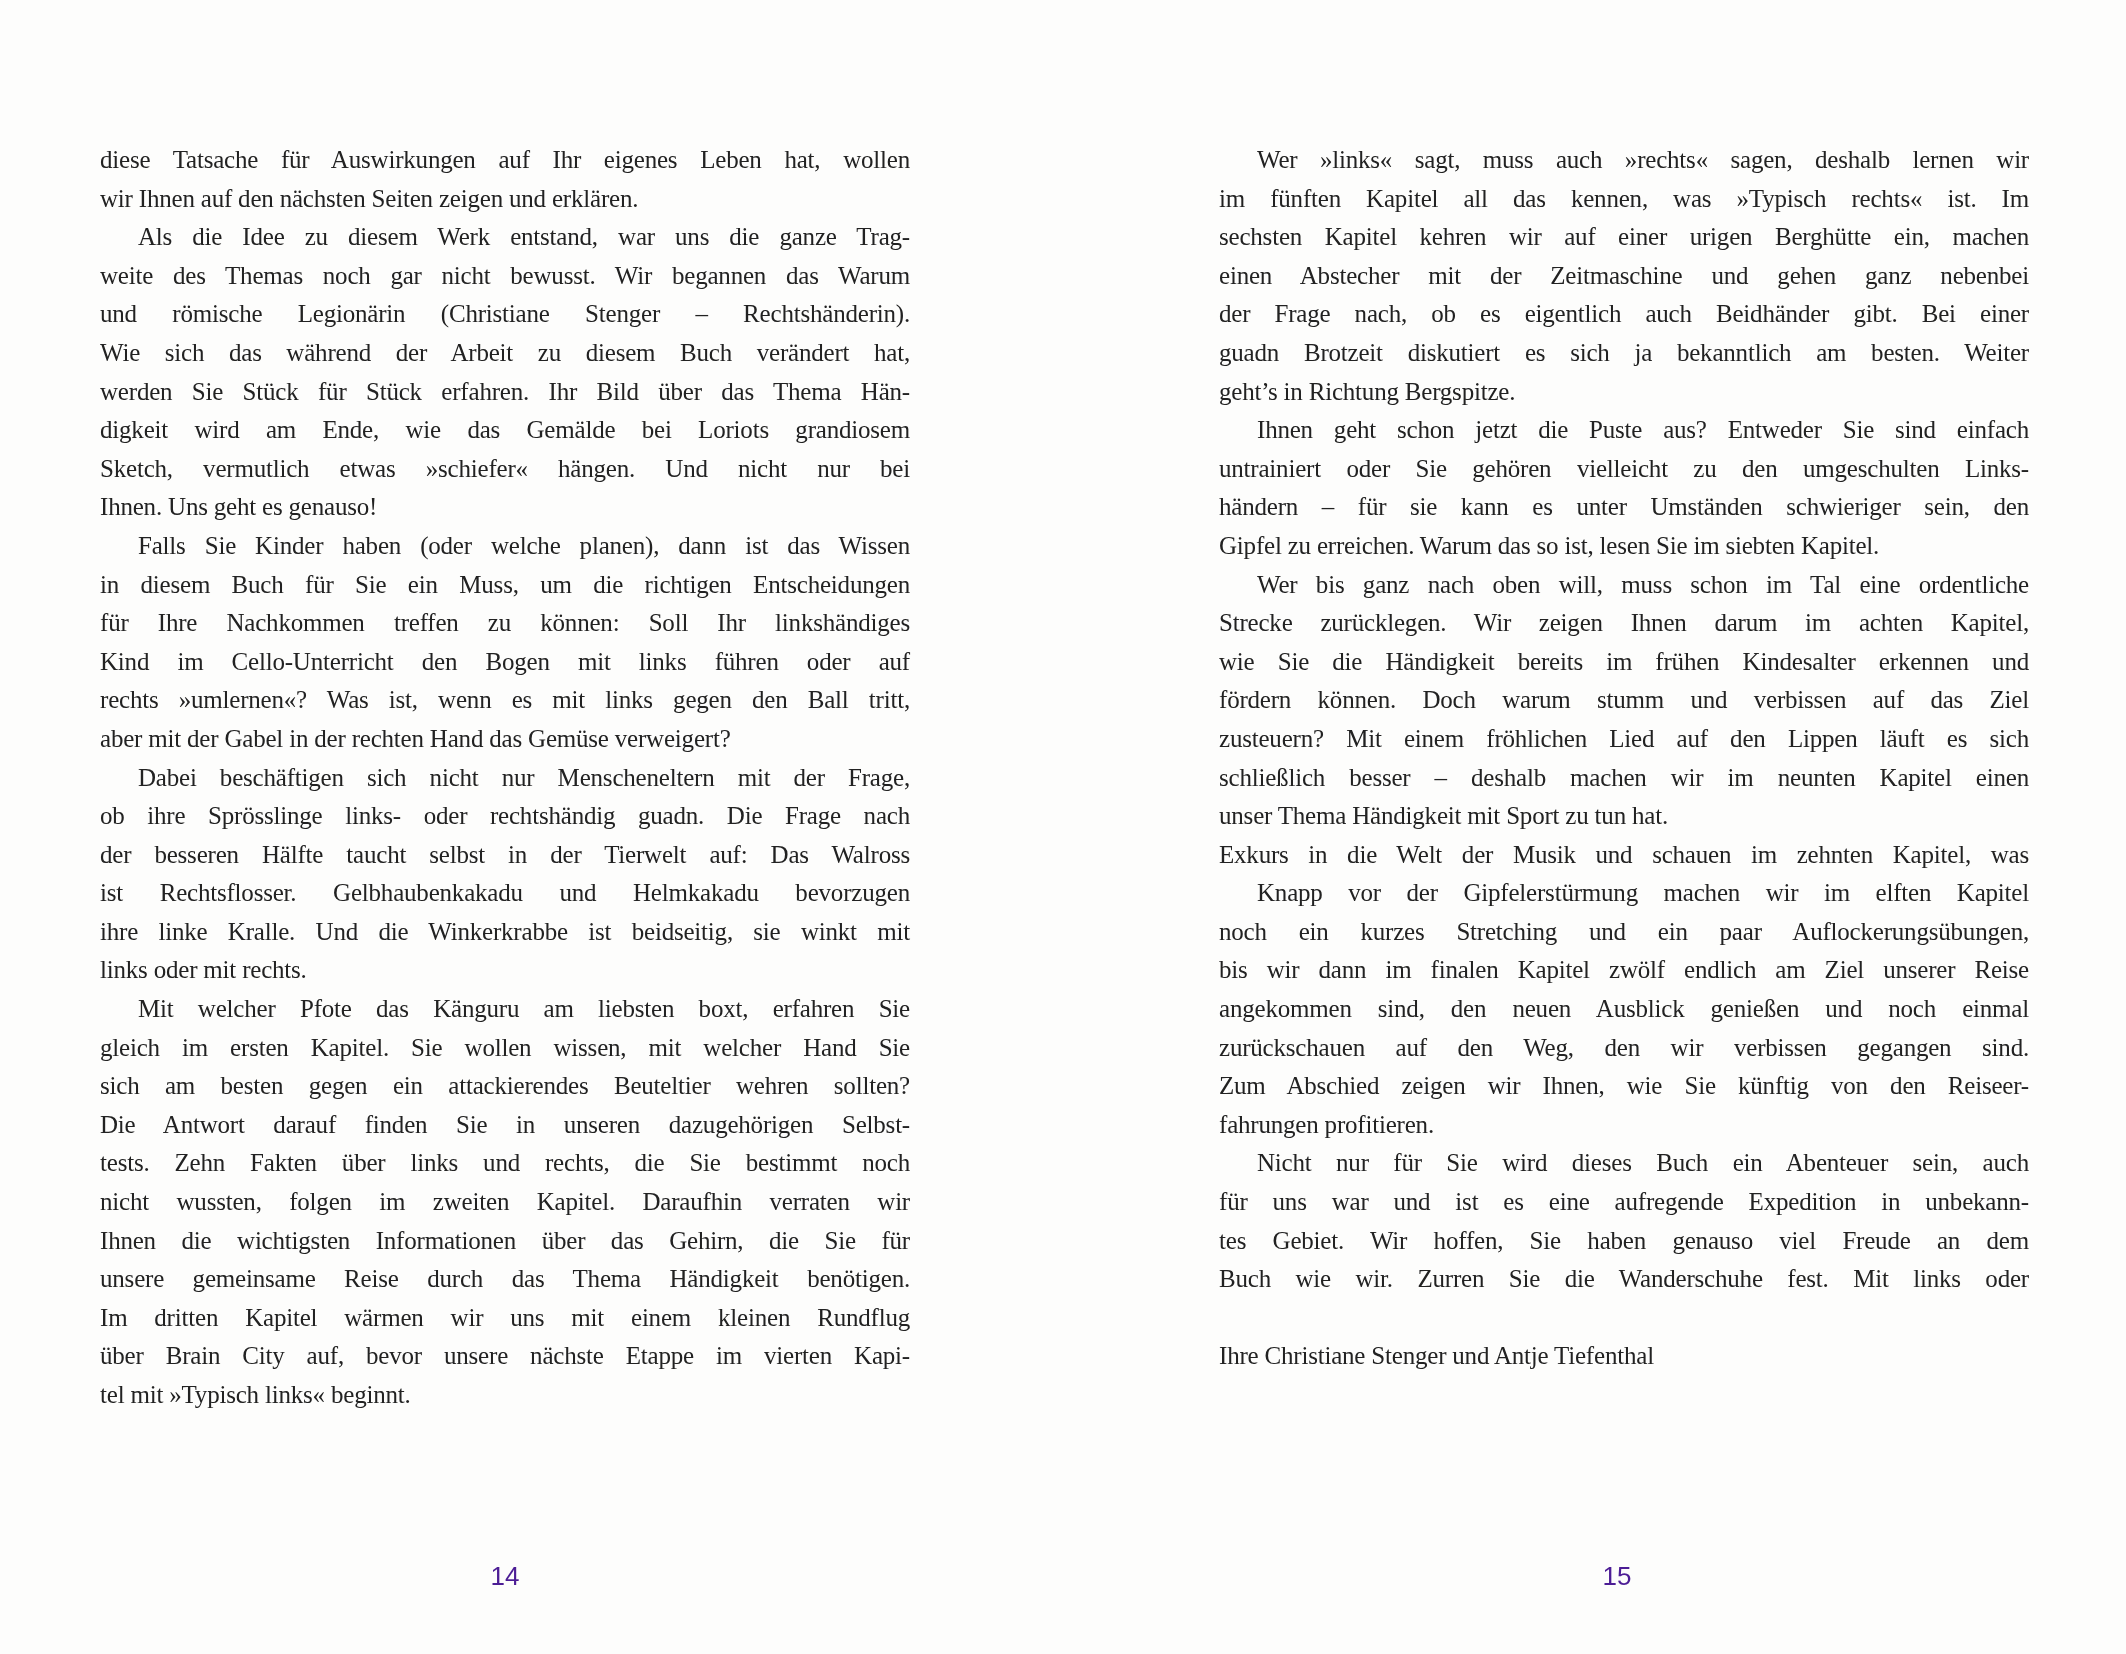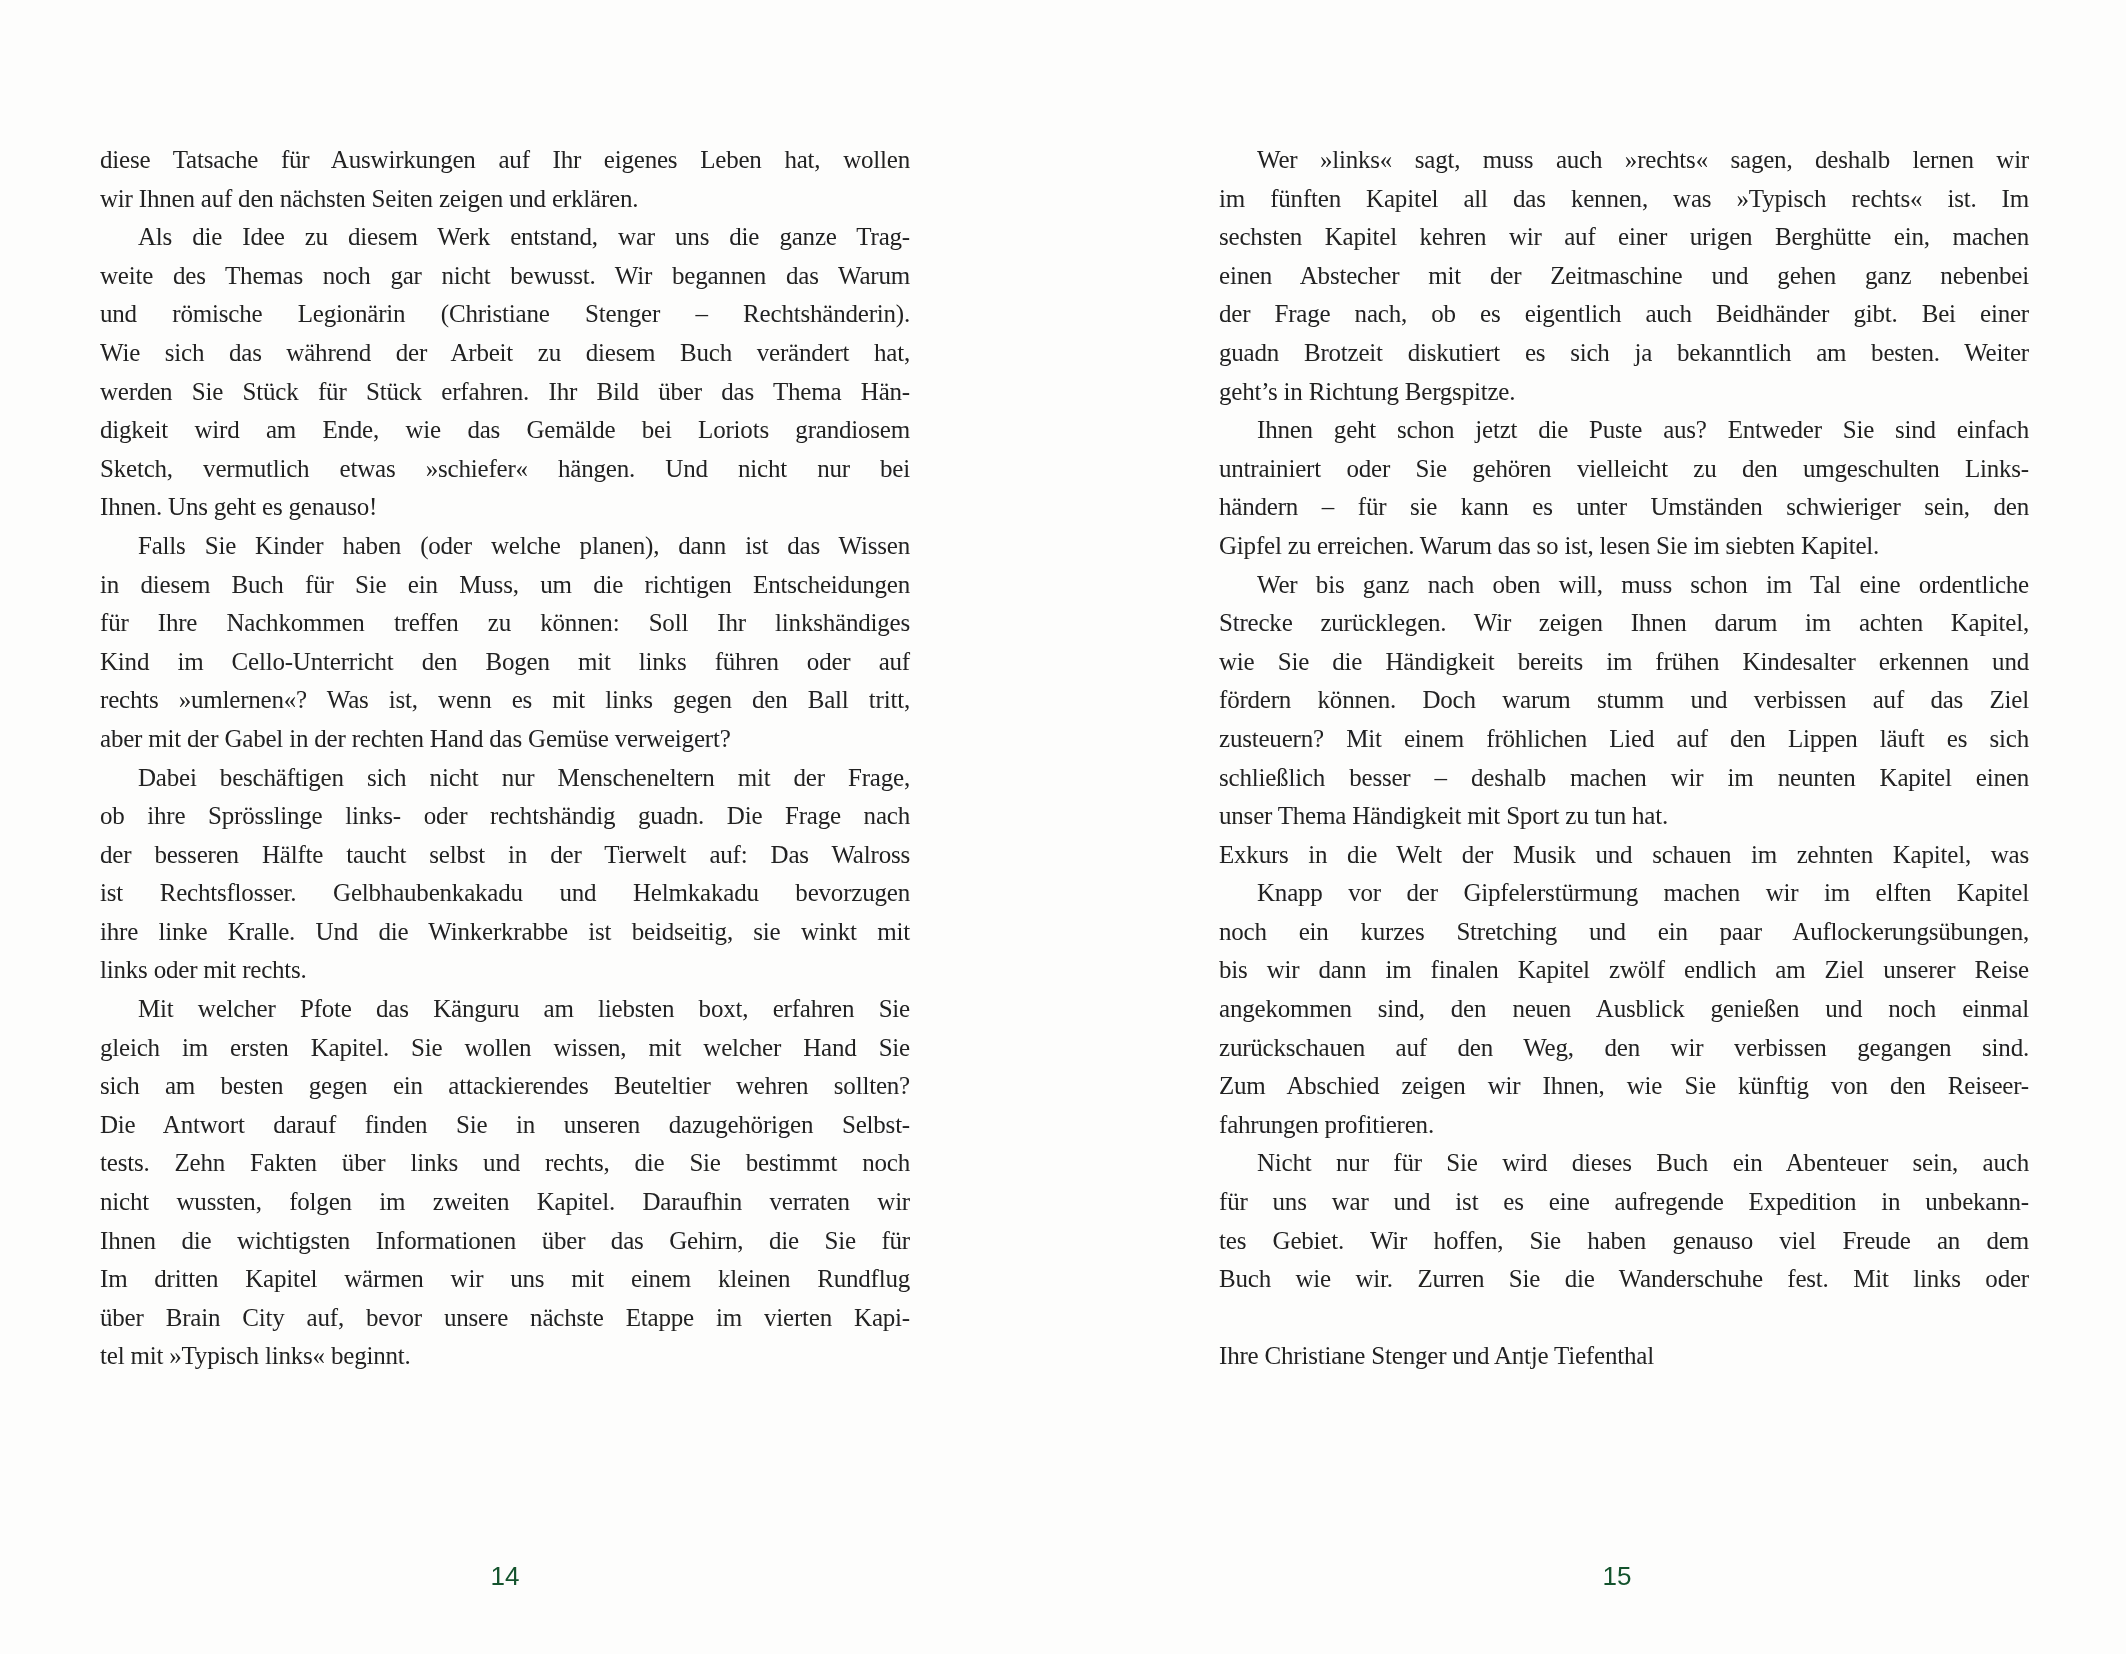--- a/index.html
+++ b/index.html
@@ -45,21 +45,21 @@
   .line.gap {
     margin-top: 38.6px;
   }
   .folio {
     position: absolute;
     top: 1561px;
     width: 810px;
     text-align: center;
     font-family: "Liberation Sans", sans-serif;
     font-size: 26px;
-    color: #14532d;
+    color: #4c1d95;
   }
   .folio-left  { left: 100px; }
   .folio-right { left: 1212px; }
 </style>
 </head>
 <body>
 
 <div class="spread">
 
   <div class="text-col col-left">
@@ -85,20 +85,21 @@
       <div class="line">ist Rechtsflosser. Gelbhaubenkakadu und Helmkakadu bevorzugen</div>
       <div class="line">ihre linke Kralle. Und die Winkerkrabbe ist beidseitig, sie winkt mit</div>
       <div class="line last">links oder mit rechts.</div>
       <div class="line indent">Mit welcher Pfote das Känguru am liebsten boxt, erfahren Sie</div>
       <div class="line">gleich im ersten Kapitel. Sie wollen wissen, mit welcher Hand Sie</div>
       <div class="line">sich am besten gegen ein attackierendes Beuteltier wehren sollten?</div>
       <div class="line">Die Antwort darauf finden Sie in unseren dazugehörigen Selbst-</div>
       <div class="line">tests. Zehn Fakten über links und rechts, die Sie bestimmt noch</div>
       <div class="line">nicht wussten, folgen im zweiten Kapitel. Daraufhin verraten wir</div>
       <div class="line">Ihnen die wichtigsten Informationen über das Gehirn, die Sie für</div>
+      <div class="line">unsere gemeinsame Reise durch das Thema Händigkeit benötigen.</div>
       <div class="line">Im dritten Kapitel wärmen wir uns mit einem kleinen Rundflug</div>
       <div class="line">über Brain City auf, bevor unsere nächste Etappe im vierten Kapi-</div>
       <div class="line last">tel mit »Typisch links« beginnt.</div>
     </div>
 
   <div class="text-col col-right">
       <div class="line indent">Wer »links« sagt, muss auch »rechts« sagen, deshalb lernen wir</div>
       <div class="line">im fünften Kapitel all das kennen, was »Typisch rechts« ist. Im</div>
       <div class="line">sechsten Kapitel kehren wir auf einer urigen Berghütte ein, machen</div>
       <div class="line">einen Abstecher mit der Zeitmaschine und gehen ganz nebenbei</div>

